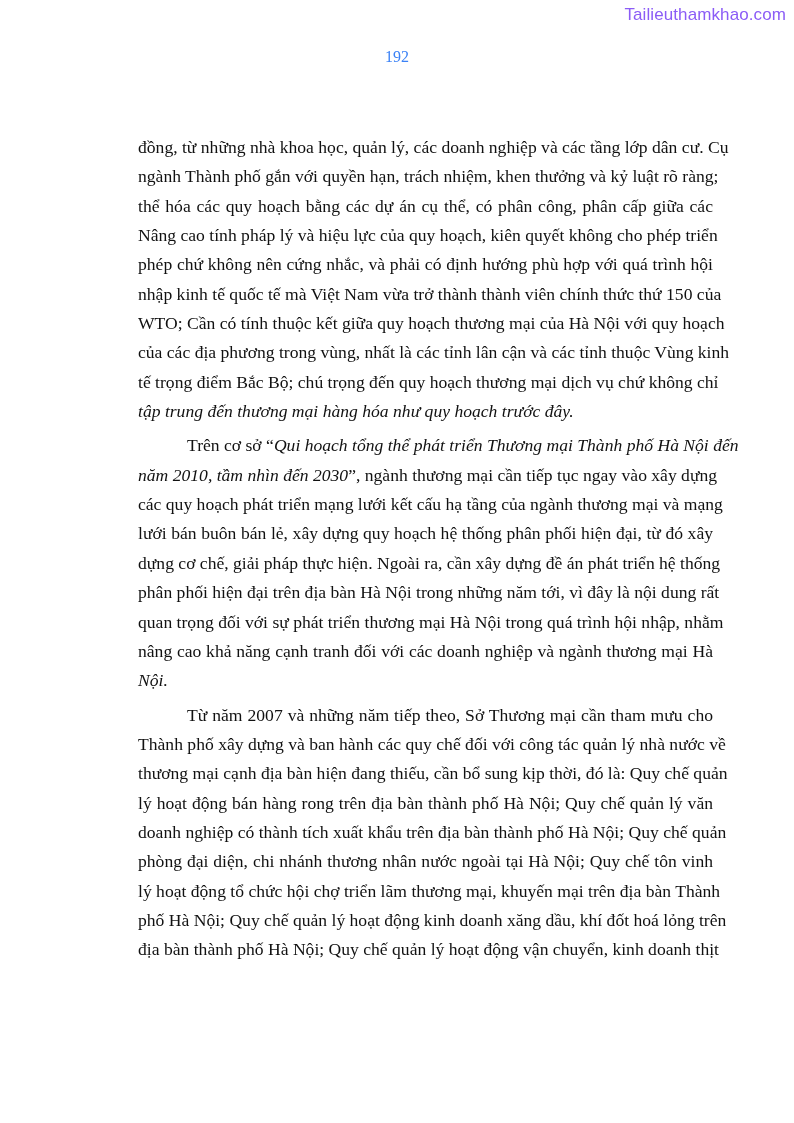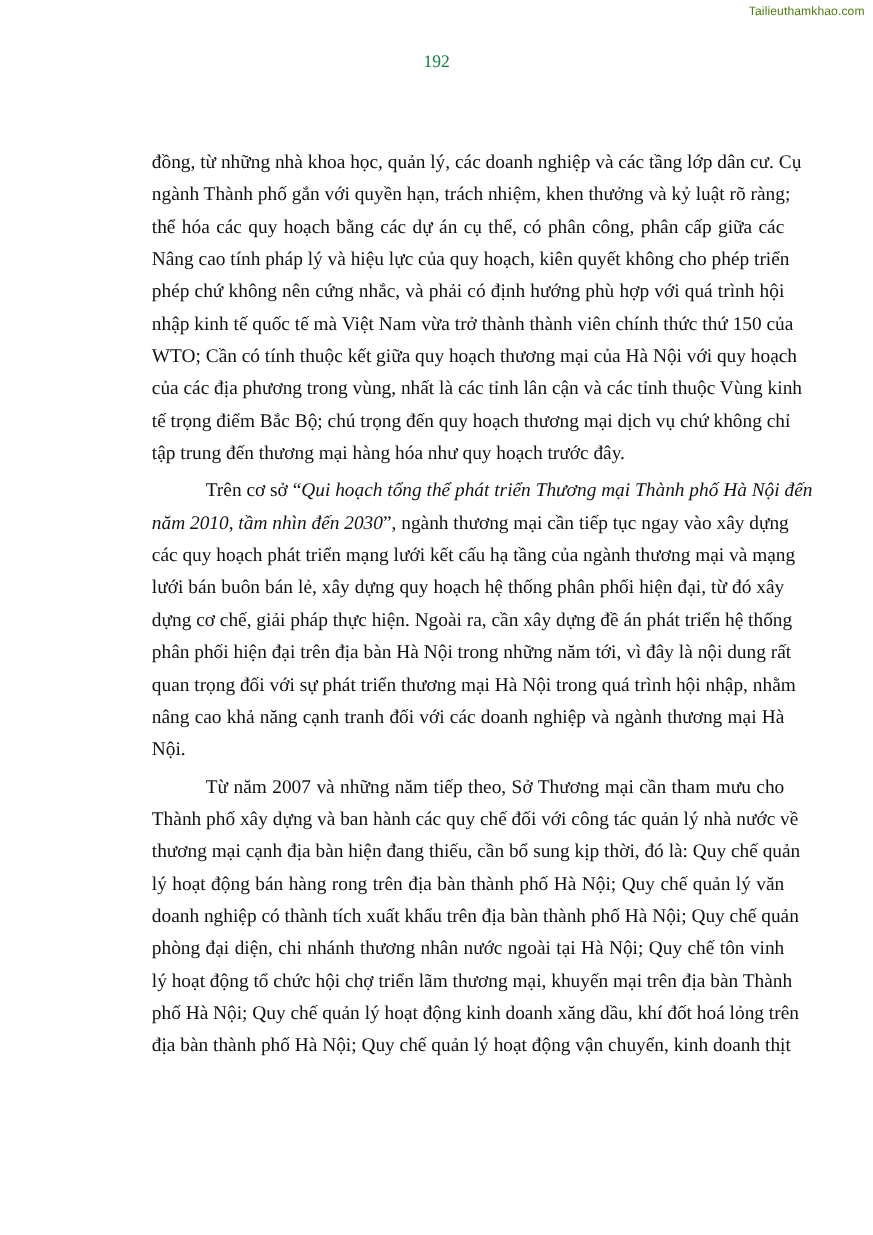--- a/index.html
+++ b/index.html
@@ -13,32 +13,32 @@
       position: relative;
       overflow: hidden;
       font-family: "Liberation Serif", "DejaVu Serif", serif;
       color: #111111;
     }
     .watermark {
       position: absolute;
       top: 5px;
       right: 8px;
       font-family: "Liberation Sans", "DejaVu Sans", sans-serif;
-      font-size: 11px;
-      color: #4d7c0f;
+      font-size: 17px;
+      color: #8b5cf6;
       letter-spacing: 0.1px;
     }
     .page-number {
       position: absolute;
       top: 48px;
       left: 0;
       width: 794px;
       text-align: center;
       font-size: 16px;
-      color: #15803d;
+      color: #3b82f6;
     }
     .content {
       position: absolute;
       top: 128px;
       left: 133px;
       width: 585px;
       font-size: 17.6px;
       line-height: 29.35px;
     }
     .para {
@@ -47,20 +47,21 @@
       text-align-last: left;
     }
     .para .line {
       display: block;
       text-align: justify;
       text-align-last: justify;
       white-space: nowrap;
     }
     .para .line.last {
       text-align-last: left;
+      font-style: italic;
     }
     .para .line.ind {
       text-indent: 49px;
     }
     em { font-style: italic; }
   </style>
 </head>
 <body>
 
 <div class="watermark">Tailieuthamkhao.com</div>

